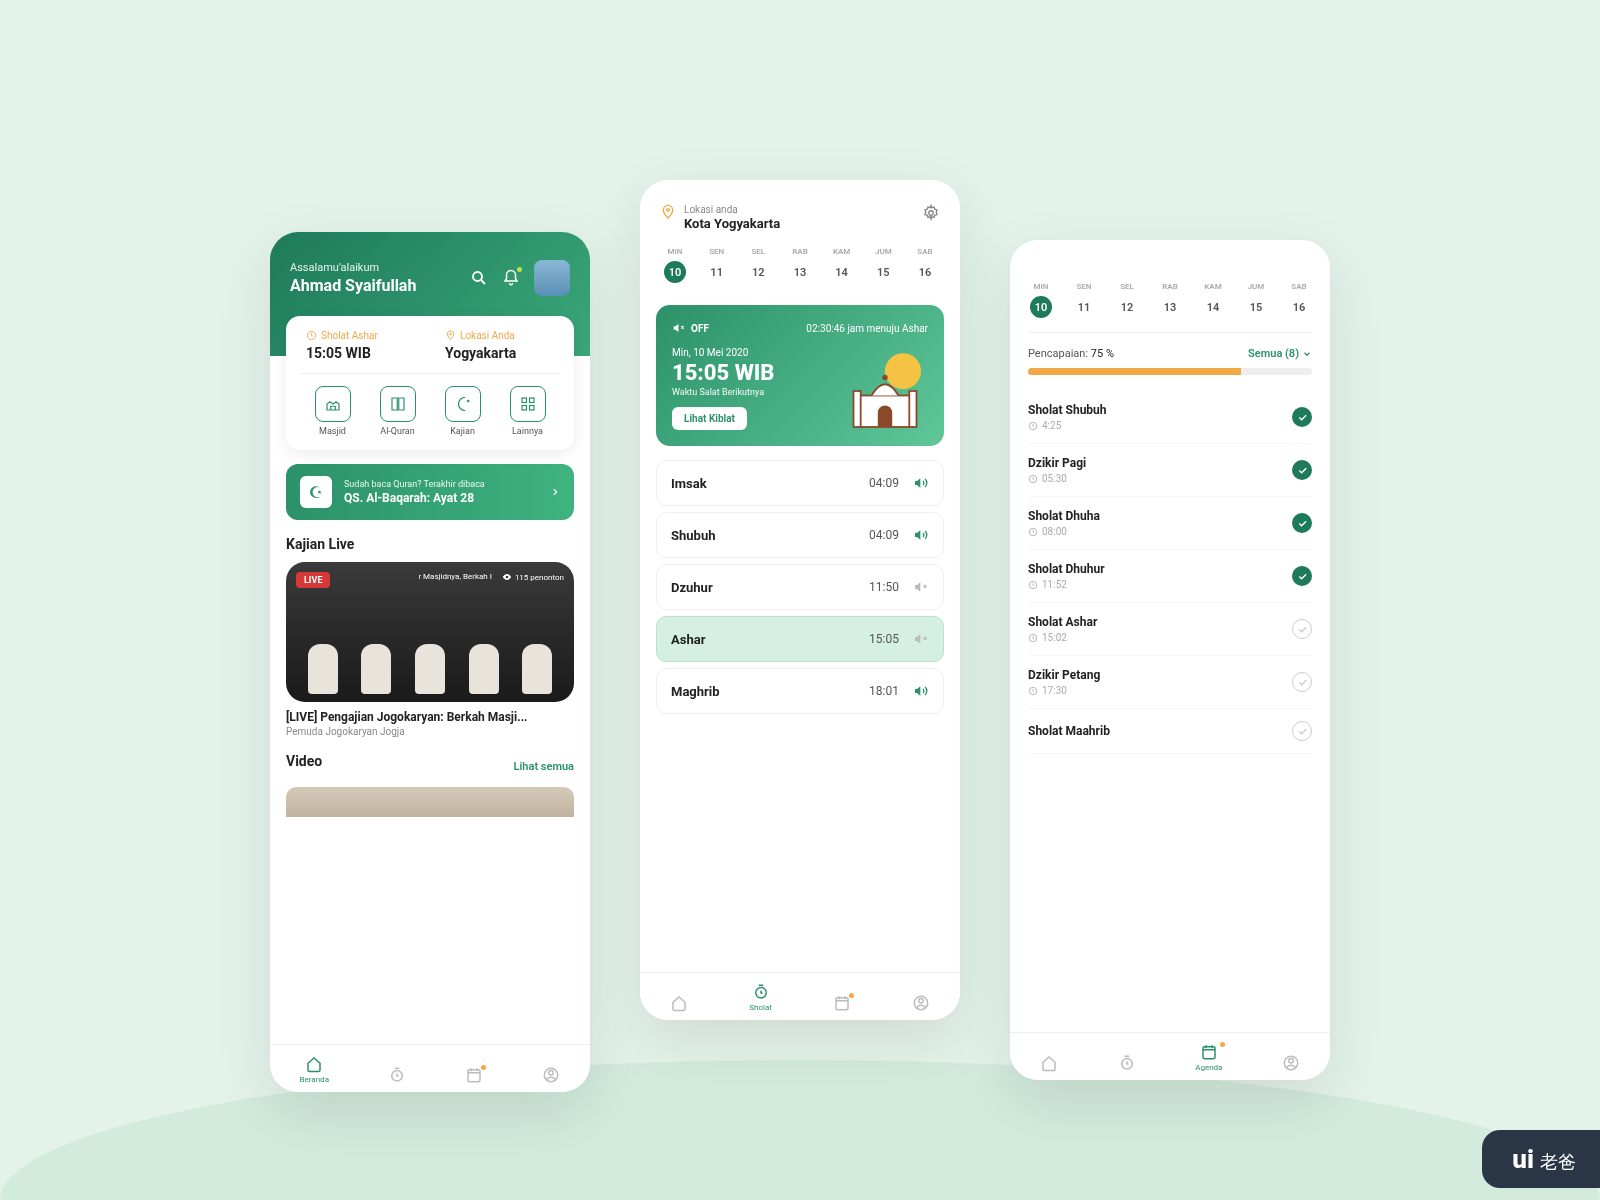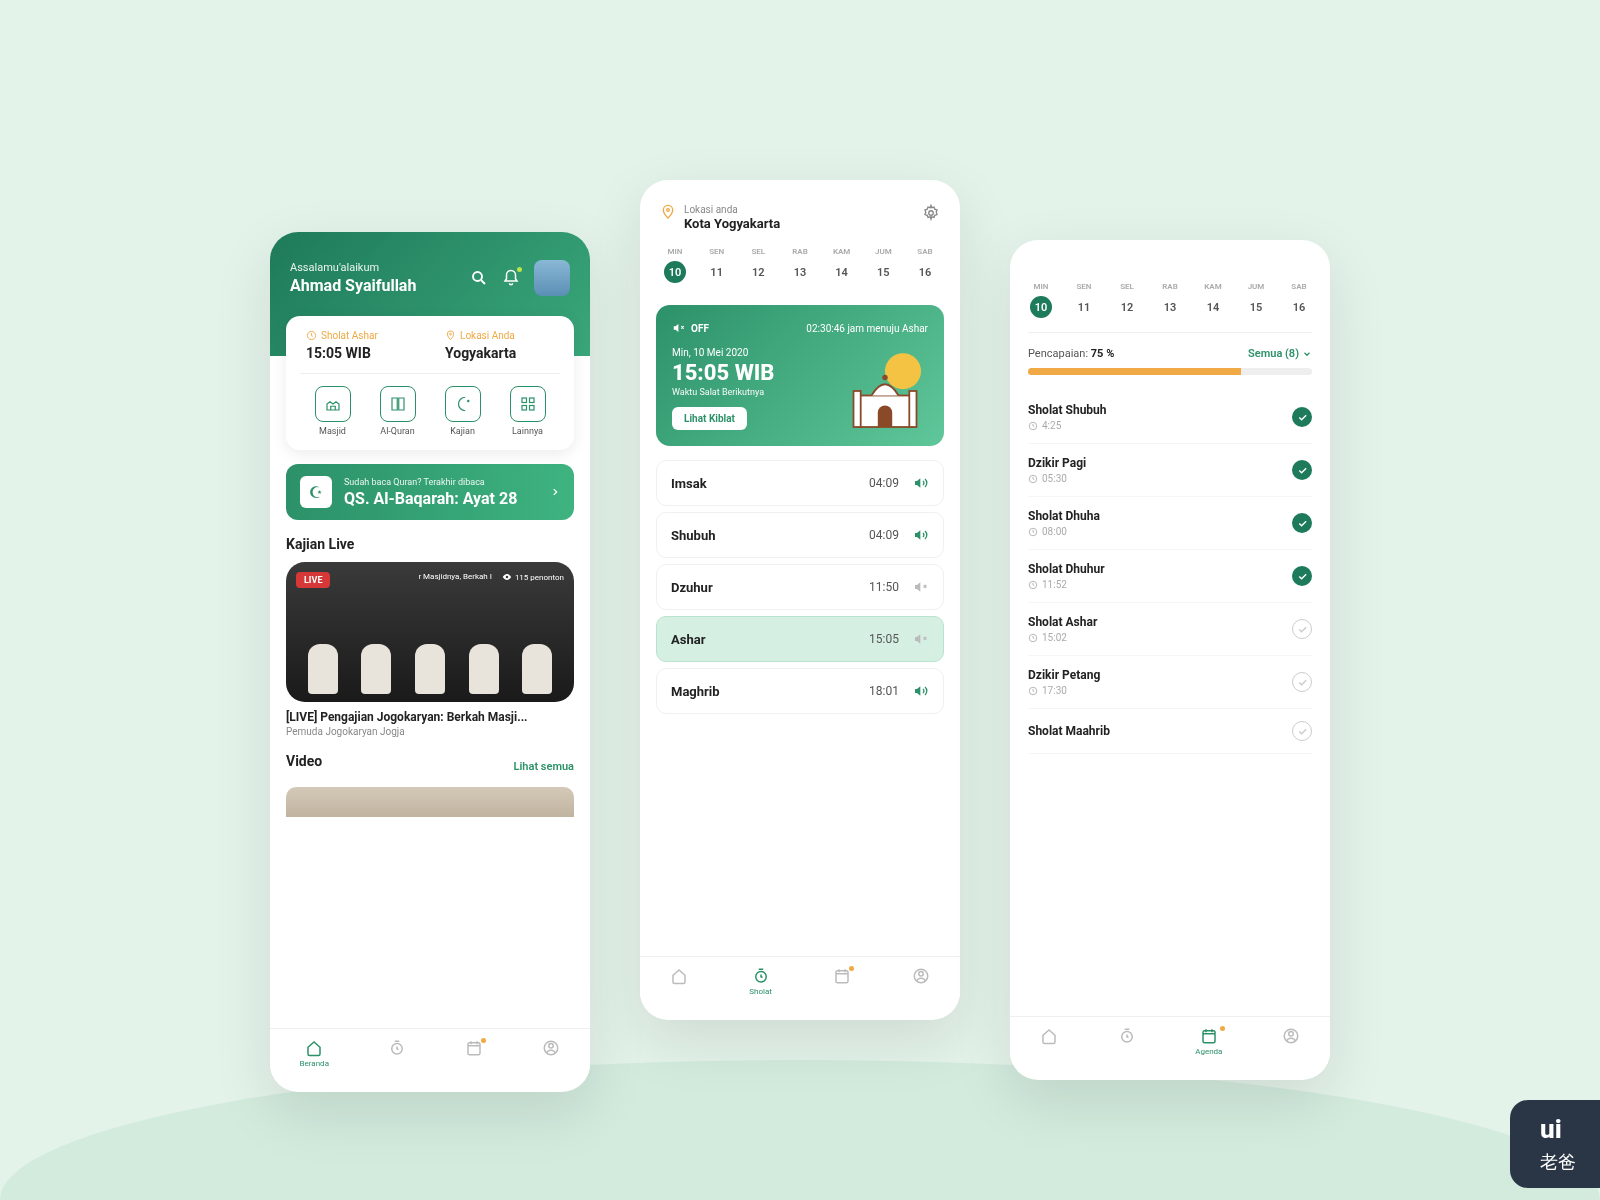--- a/index.html
+++ b/index.html
@@ -25,21 +25,21 @@
 .p1-ct-label { display: flex; align-items: center; gap: 4px; color: #f0a945; font-size: 10px; margin-bottom: 4px; }
 .p1-ct-val { font-weight: 700; font-size: 14px; color: #222; }
 .p1-shortcuts { display: flex; justify-content: space-around; border-top: 1px solid #eee; padding-top: 12px; }
 .p1-sc { display: flex; flex-direction: column; align-items: center; gap: 4px; }
 .p1-sc-icon { width: 36px; height: 36px; border: 1.5px solid #2c9169; border-radius: 8px; display: flex; align-items: center; justify-content: center; color: #2c9169; }
 .p1-sc-lbl { font-size: 9px; color: #555; }
 .p1-quran { margin: 14px 16px 0; background: linear-gradient(90deg, #2c9169, #3eb380); border-radius: 12px; padding: 12px 14px; display: flex; align-items: center; gap: 12px; color: #fff; }
 .p1-qicon { width: 32px; height: 32px; background: #fff; border-radius: 6px; display: flex; align-items: center; justify-content: center; color: #2c9169; font-size: 16px; }
 .p1-qtext { flex: 1; }
 .p1-qsub { font-size: 9px; opacity: 0.9; }
-.p1-qmain { font-size: 16px; font-weight: 700; margin-top: 2px; }
+.p1-qmain { font-size: 12px; font-weight: 700; margin-top: 2px; }
 .p1-section { padding: 16px 16px 0; }
 .p1-stitle { font-weight: 700; font-size: 14px; color: #222; margin-bottom: 10px; }
 .p1-live-img { width: 100%; height: 140px; background: linear-gradient(#3a3a3a, #1a1a1a); border-radius: 19px; position: relative; overflow: hidden; }
 .p1-live-badge { position: absolute; top: 10px; left: 10px; background: #d63838; color: #fff; font-size: 9px; font-weight: 700; padding: 3px 8px; border-radius: 4px; }
 .p1-live-info { position: absolute; top: 10px; right: 10px; display: flex; gap: 10px; font-size: 8px; color: #fff; align-items: flex-start; }
 .p1-people { position: absolute; bottom: 0; left: 0; right: 0; height: 70px; display: flex; justify-content: space-around; align-items: flex-end; padding: 0 10px 8px; }
 .p1-person { width: 30px; height: 50px; background: #e8e4dc; border-radius: 12px 12px 4px 4px; }
 .p1-live-title { font-size: 12px; font-weight: 700; color: #222; margin-top: 8px; }
 .p1-live-sub { font-size: 10px; color: #888; margin-top: 2px; }
 .p1-vrow { display: flex; justify-content: space-between; align-items: center; }
@@ -81,41 +81,41 @@
 .p3-hrow { display: flex; justify-content: space-between; align-items: center; }
 .p3-date-box { display: flex; gap: 8px; align-items: flex-start; }
 .p3-cal-icon { color: #f0a945; width: 16px; height: 16px; }
 .p3-date-lbl { font-size: 12px; font-weight: 700; color: #222; }
 .p3-date-sub { font-size: 10px; color: #888; }
 .p3-btn { background: #1d7a5a; color: #fff; font-size: 11px; font-weight: 600; padding: 10px 14px; border-radius: 8px; }
 .p3-days { display: flex; justify-content: space-between; margin-top: 18px; padding: 0 2px 14px; border-bottom: 1px solid #eee; }
 .p3-ach { padding: 14px 18px 10px; }
 .p3-ach-row { display: flex; justify-content: space-between; align-items: center; font-size: 11px; }
 .p3-ach-lbl { color: #555; }
-.p3-ach-val { font-weight: 700; color: #222; margin-top: 24px; }
+.p3-ach-val { font-weight: 400; color: #222; margin-top: 24px; }
 .p3-filter { color: #2c9169; font-weight: 600; display: flex; align-items: center; gap: 3px; }
 .p3-bar { height: 7px; background: #eee; border-radius: 4px; margin-top: 8px; overflow: hidden; }
 .p3-bar-fill { height: 100%; background: #f0a945; width: 75%; }
 .p3-tasks { padding: 6px 18px 0; }
 .p3-task { display: flex; justify-content: space-between; align-items: center; padding: 12px 0; border-bottom: 1px solid #f5f5f5; }
 .p3-tname { font-size: 12px; font-weight: 700; color: #222; }
 .p3-ttime { display: flex; align-items: center; gap: 4px; font-size: 10px; color: #aaa; margin-top: 3px; }
 .p3-check { width: 20px; height: 20px; border-radius: 50%; display: flex; align-items: center; justify-content: center; }
 .p3-check.done { background: #1d7a5a; color: #fff; }
 .p3-check.pending { border: 1.5px solid #ccc; color: #ccc; }
 
 
-.bnav { position: absolute; bottom: 16px; left: 0; right: 0; background: #fff; border-top: 1px solid #eee; display: flex; justify-content: space-around; padding: 10px 0 8px; }
+.bnav { position: absolute; bottom: 0; left: 0; right: 0; background: #fff; border-top: 1px solid #eee; display: flex; justify-content: space-around; padding: 10px 0 8px; align-items: flex-end; }
 .bnav-item { display: flex; flex-direction: column; align-items: center; gap: 2px; color: #bbb; position: relative; }
 .bnav-item.active { color: #2c9169; }
 .bnav-lbl { font-size: 8px; }
 .bnav-dot { position: absolute; top: -1px; right: -3px; width: 5px; height: 5px; background: #f0a945; border-radius: 50%; }
 
 
-.wm { position: absolute; bottom: 12px; right: 0; background: #2a3646; color: #fff; padding: 14px 24px 14px 30px; border-radius: 18px 0 0 18px; display: flex; align-items: baseline; gap: 6px; flex-direction: column; }
+.wm { position: absolute; bottom: 12px; right: 0; background: #2a3646; color: #fff; padding: 14px 24px 14px 30px; border-radius: 18px 0 0 18px; display: flex; align-items: baseline; gap: 6px; }
 .wm-b { font-weight: 800; font-size: 26px; }
 .wm-s { font-size: 18px; }
 
 svg { display: block; }
 </style>
 </head>
 <body>
 
 <div class="bg-curve"></div>
 

